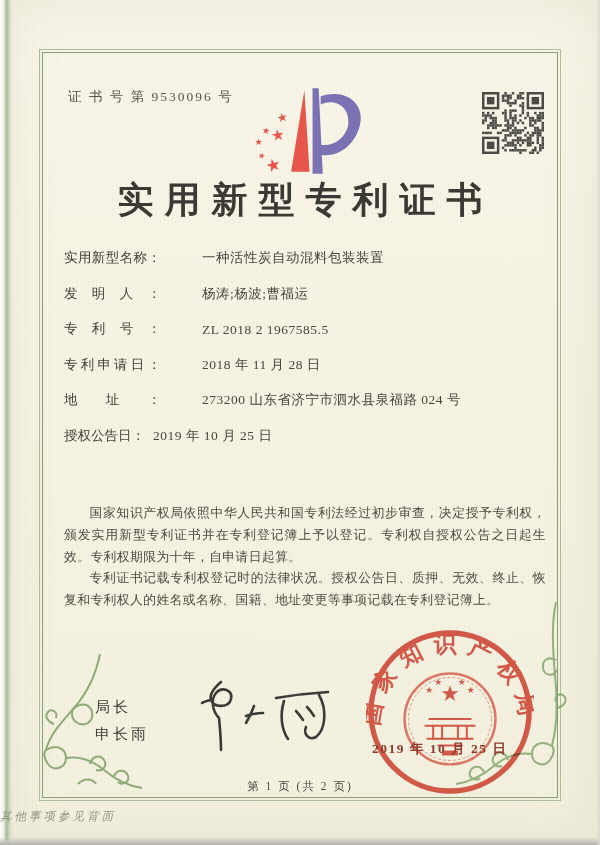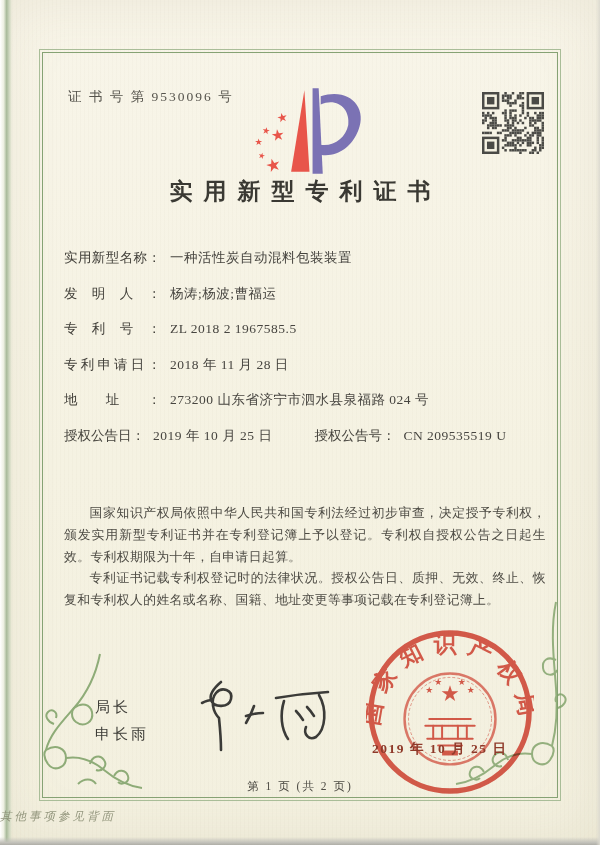--- a/index.html
+++ b/index.html
@@ -23,24 +23,24 @@
     position:absolute; left:42px; top:52px; width:516px; height:746px;
     border:1px solid #86a274; outline:1px solid #a9bd98; outline-offset:2px;
   }
 
   .cert-no{ position:absolute; left:68px; top:88px; font-size:13.5px; color:#55534c; letter-spacing:2px; }
 
   .logo{ position:absolute; left:251px; top:80px; width:118px; height:102px; }
   .qr{ position:absolute; left:482px; top:92px; width:62px; height:62px; }
 
   .title{ position:absolute; left:0; right:0; top:176px; text-align:center;
-    font-size:23px; font-weight:700; color:#3a3933; letter-spacing:11px; padding-left:11px; }
+    font-size:36px; font-weight:700; color:#3a3933; letter-spacing:11px; padding-left:11px; }
 
   .fields{ position:absolute; left:64px; top:249px; width:478px; }
-  .frow{ display:flex; align-items:center; margin-bottom:17.5px; font-size:13.5px; color:#474540; }
+  .frow{ display:flex; align-items:flex-end; margin-bottom:17.5px; font-size:13.5px; color:#474540;gap:32px; }
   .flabel{ display:inline-block; width:97px; text-align:justify; text-align-last:justify; color:#44423c; flex:none; }
   .fvalue{ margin-left:9px; letter-spacing:0.5px; white-space:nowrap; }
   .grant-row{ display:flex; font-size:13.5px; color:#474540; margin-top:6px; }
   .gpair{ display:flex; align-items:baseline; }
   .gpair + .gpair{ margin-left:42px; }
   .glabel{ color:#44423c;font-family:Liberation Mono, monospace; }
   .gvalue{ margin-left:8px; letter-spacing:0.5px; }
 
   .paras{ position:absolute; left:64px; top:503px; width:482px;
     font-size:12.8px; line-height:21.8px; color:#4d4b44; letter-spacing:0.4px; text-align:justify; }
@@ -336,24 +336,20 @@
     </div>
     <div class="frow">
       <span class="flabel">地址：</span>
       <span class="fvalue">273200 山东省济宁市泗水县泉福路 024 号</span>
     </div>
     <div class="grant-row">
       <span class="gpair">
         <span class="glabel">授权公告日：</span>
         <span class="gvalue">2019 年 10 月 25 日</span>
       </span>
-      <span class="gpair">
-        <span class="glabel">授权公告号：</span>
-        <span class="gvalue">CN 209535519 U</span>
-      </span>
     </div>
   </div>
 
   <div class="paras">
     <p>国家知识产权局依照中华人民共和国专利法经过初步审查，决定授予专利权，颁发实用新型专利证书并在专利登记簿上予以登记。专利权自授权公告之日起生效。专利权期限为十年，自申请日起算。</p>
     <p>专利证书记载专利权登记时的法律状况。授权公告日、质押、无效、终止、恢复和专利权人的姓名或名称、国籍、地址变更等事项记载在专利登记簿上。</p>
   </div>
 
   <div class="officer">
     <div>局长</div>

